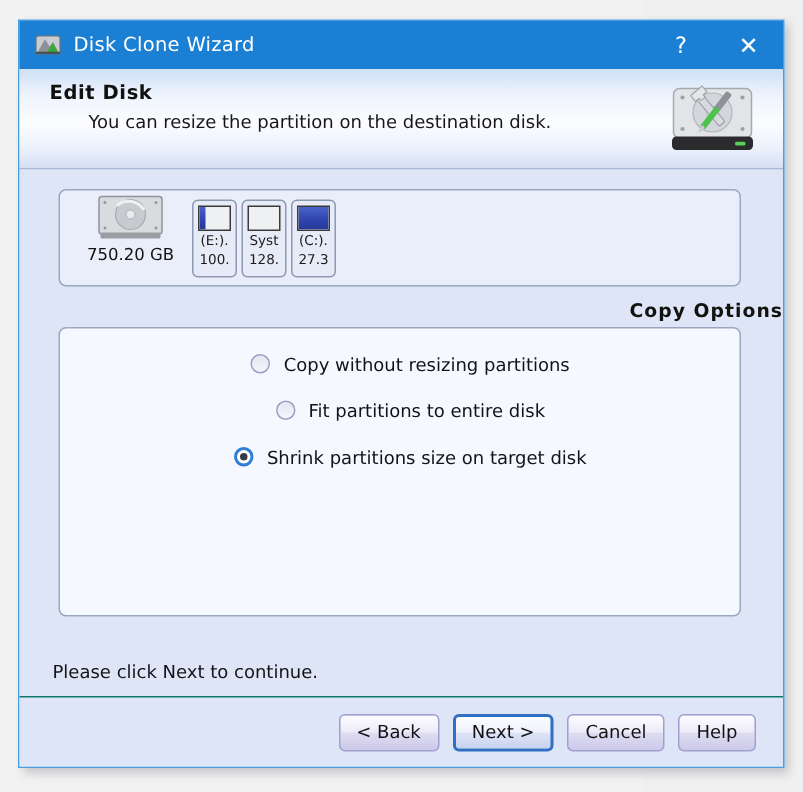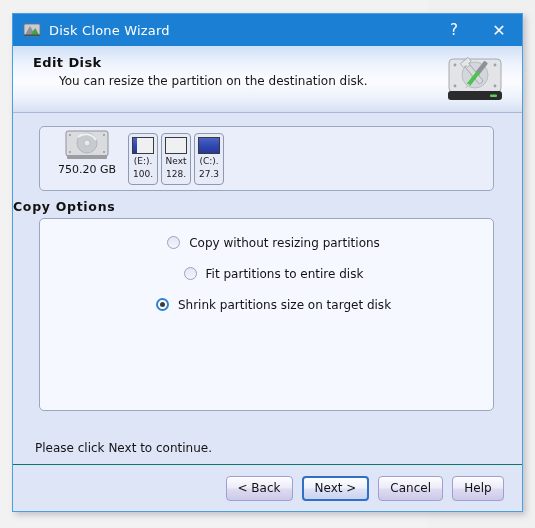--- a/index.html
+++ b/index.html
@@ -197,21 +197,21 @@
     white-space: nowrap;
     overflow: hidden;
   }
 
   
   #copy-options-title {
     position: absolute;
     top: 86px;
     left: 0;
     width: 100%;
-    text-align: left;
+    text-align: right;
     font-size: 12.5px;
     font-weight: bold;
     color: #12120f;
     font-family: "DejaVu Sans", sans-serif;
     letter-spacing: 0.7px;
   }
 
   
   #options-panel {
     position: absolute;
@@ -385,21 +385,21 @@
             <div class="part-fill" style="width:22%"></div>
           </div>
           <div class="part-label">(E:).</div>
           <div class="part-label">100.</div>
         </div>
 
         <div class="part-tile">
           <div class="part-bar">
             <div class="part-fill" style="width:0%"></div>
           </div>
-          <div class="part-label">Next</div>
+          <div class="part-label">Syst</div>
           <div class="part-label">128.</div>
         </div>
 
         <div class="part-tile">
           <div class="part-bar">
             <div class="part-fill" style="width:100%"></div>
           </div>
           <div class="part-label">(C:).</div>
           <div class="part-label">27.3</div>
         </div>

